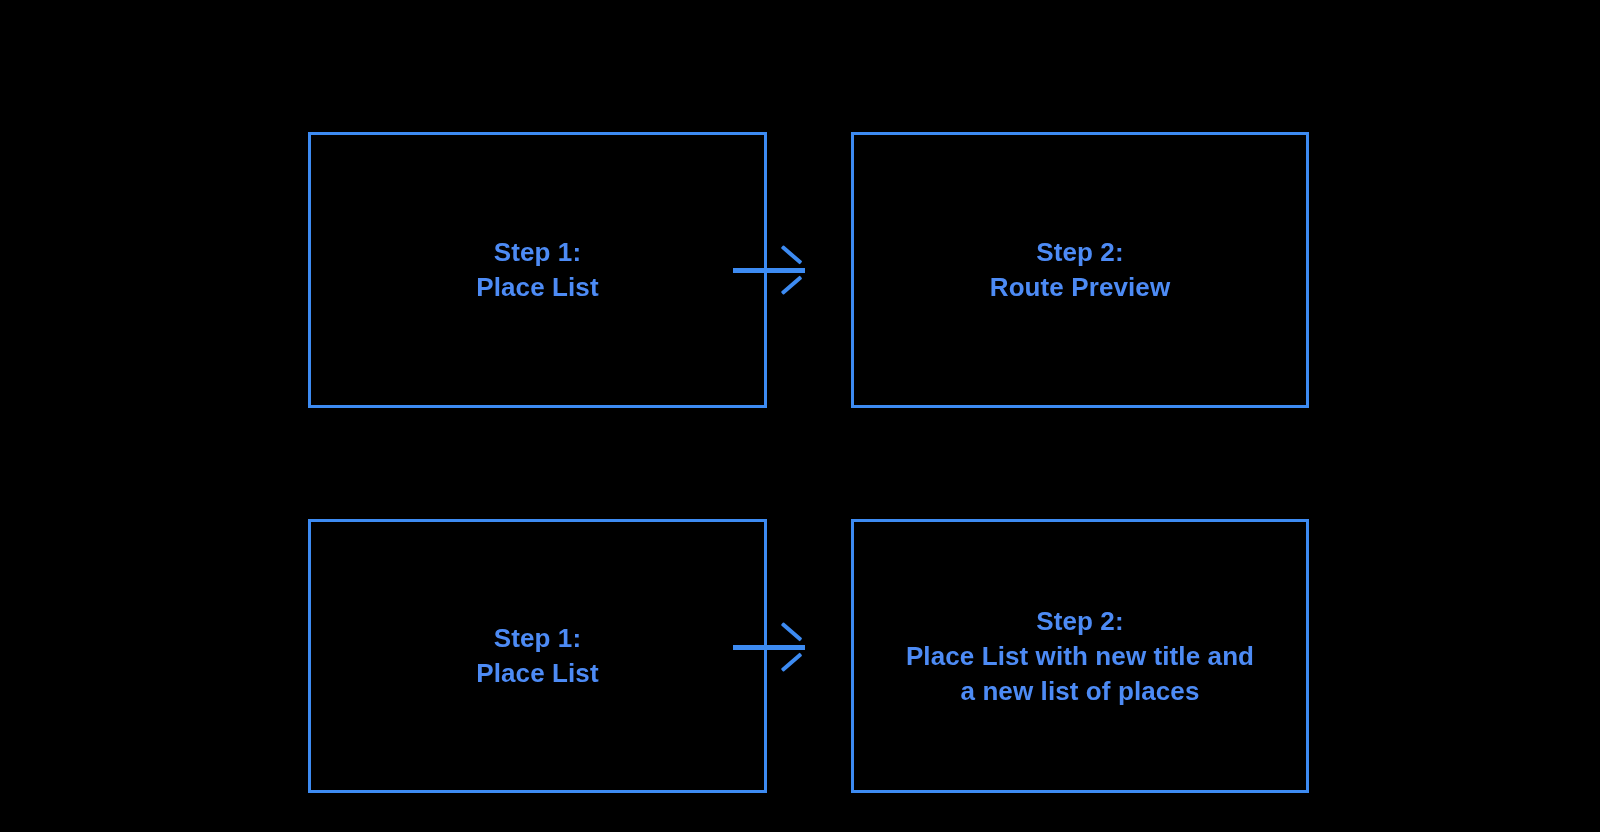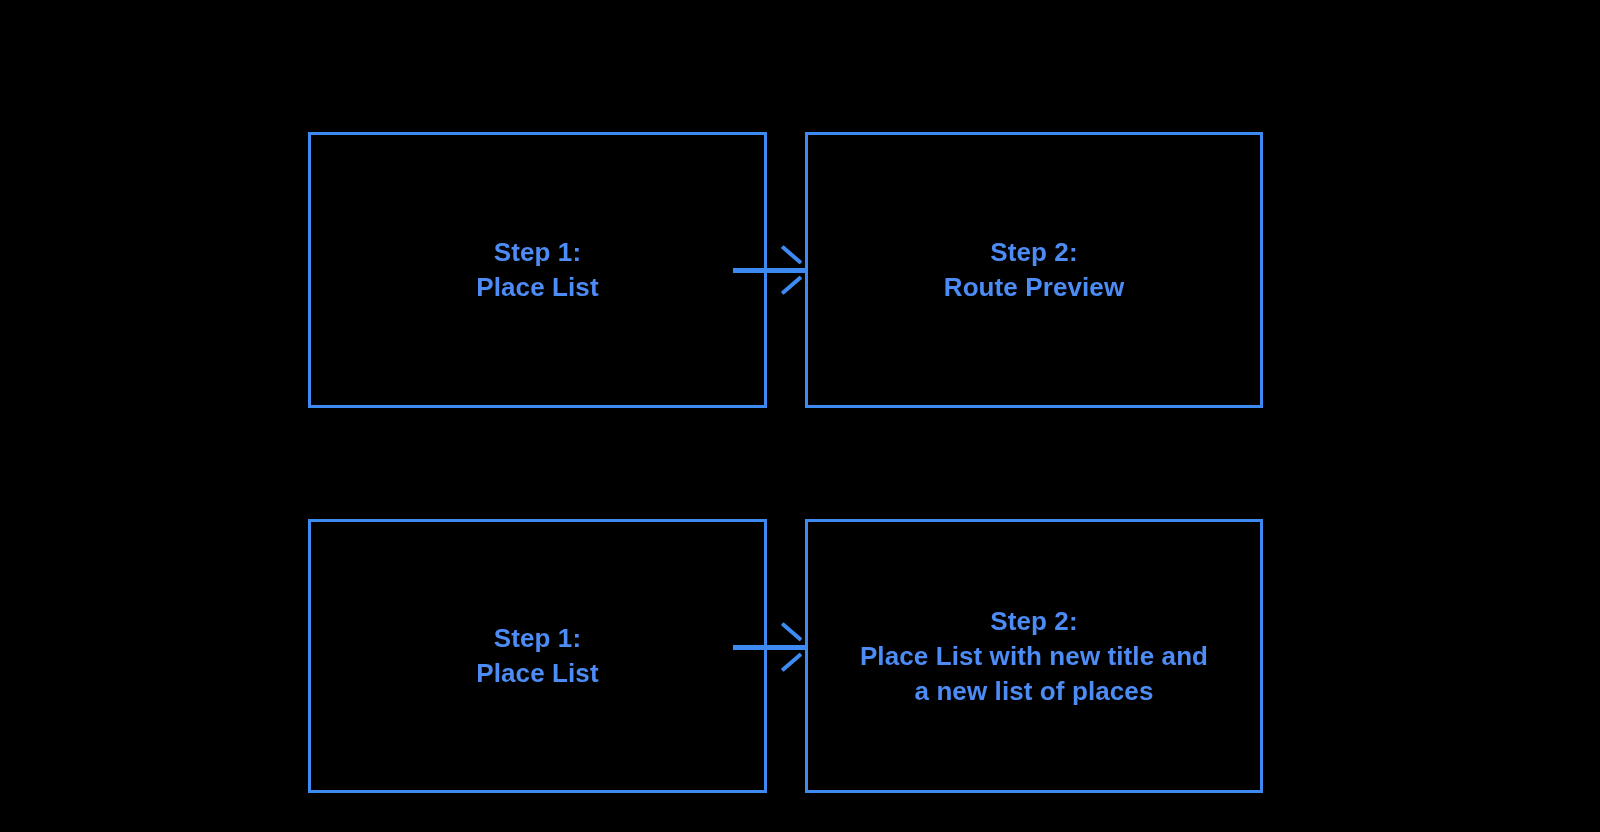--- a/index.html
+++ b/index.html
@@ -33,21 +33,21 @@
     position: absolute;
     box-sizing: border-box;
     border: 3px solid #3d8bf2;
     background: transparent;
     display: flex;
     align-items: center;
     justify-content: center;
     text-align: center;
   }
   .box-col-0 { left: 308px; width: 459px; }
-  .box-col-1 { left: 805px; width: 458px; }
+  .box-col-1 { left: 851px; width: 458px; }
   #flow-row-0 .flow-box { top: 0; height: 276px; }
   #flow-row-1 .flow-box { top: 0; height: 274px; }
 
   .box-label {
     color: #4d8bf5;
     font-family: "Liberation Sans", sans-serif;
     font-weight: bold;
     font-size: 26px;
     line-height: 35px;
     letter-spacing: 0.1px;

